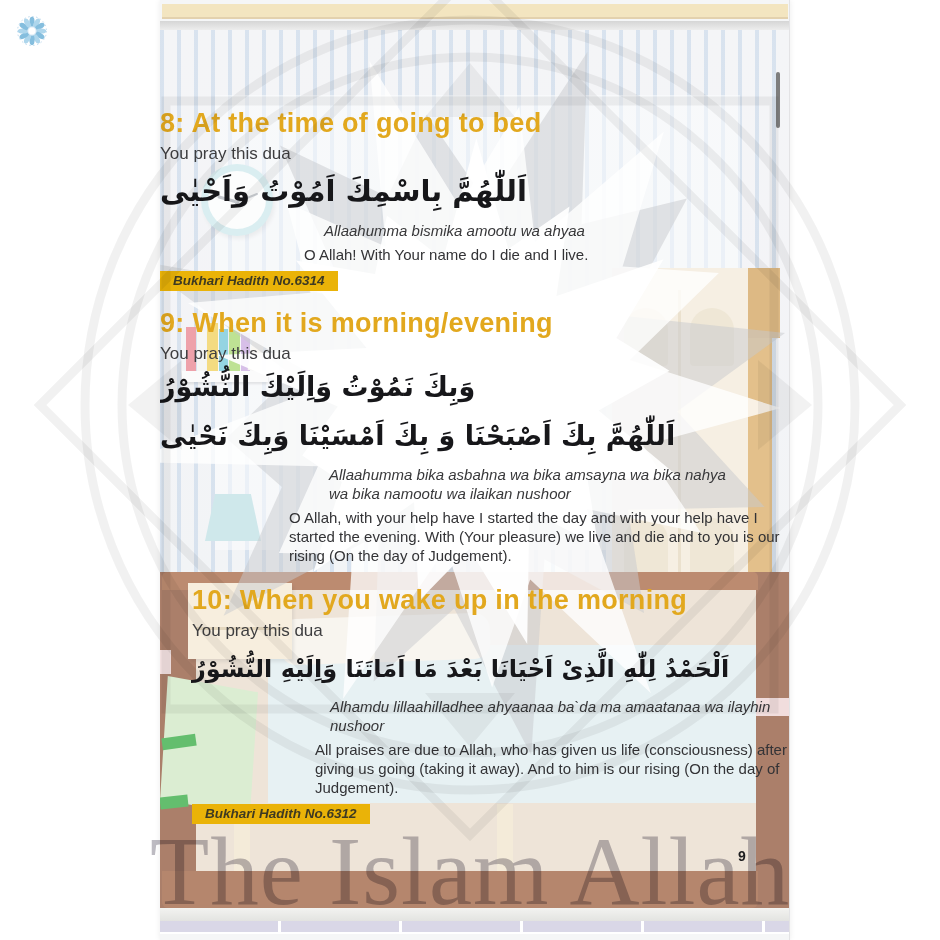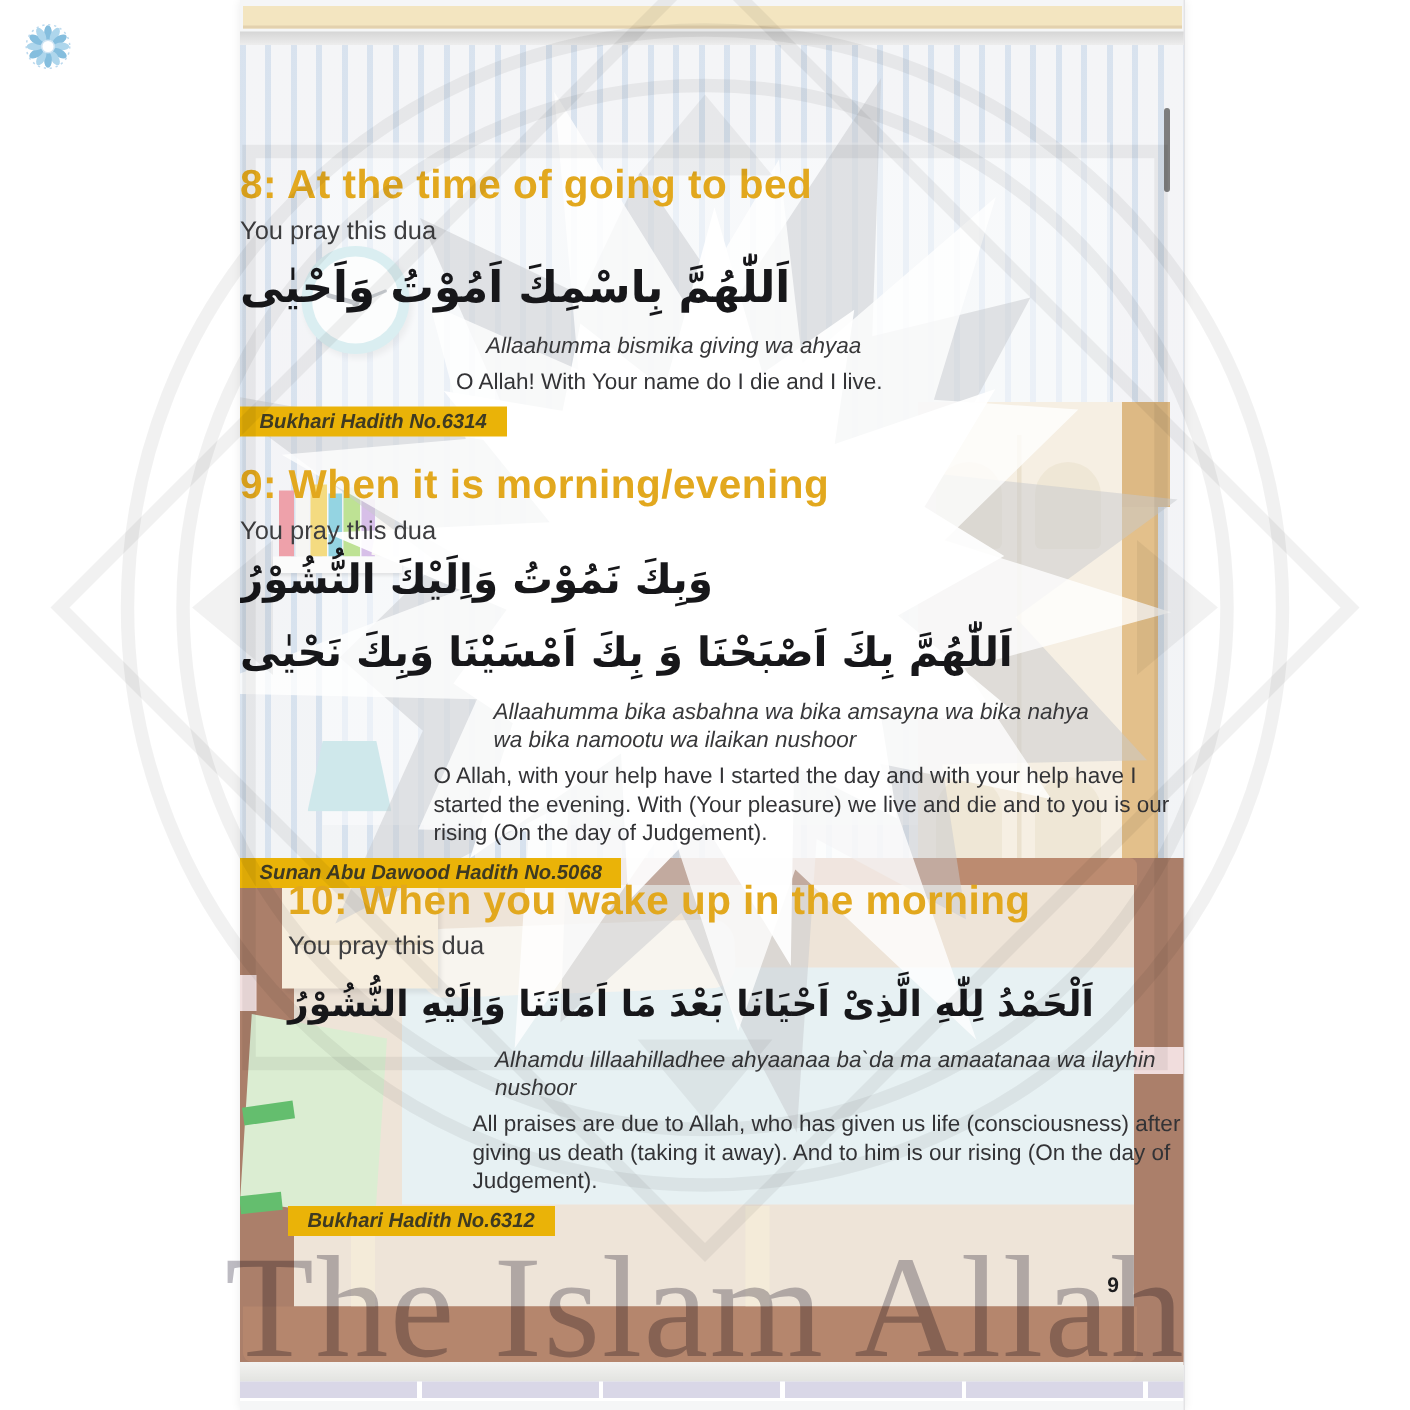--- a/index.html
+++ b/index.html
@@ -174,41 +174,40 @@
       <polygon id="star1" fill="#ffffff" opacity="0.78" points="620.7,408.1 483.0,445.5 540.9,532.8 426.8,509.1 490.9,693.2 370.2,579.6 332.1,687.5 286.2,547.8 183.1,698.8 192.5,554.4 118.9,553.0 158.0,466.2 -33.9,461.9 169.3,384.6 27.8,303.1 150.5,292.7 126.5,202.7 225.6,246.5 209.4,61.1 299.4,206.5 359.3,106.4 375.0,242.0 503.9,131.4 462.6,266.5 558.9,273.0 469.8,360.1"></polygon>
       <polygon id="star2" fill="#ffffff" opacity="0.92" points="521.5,479.2 427.5,478.2 438.1,545.6 369.4,511.0 367.2,644.0 309.4,548.9 258.8,601.0 254.0,502.3 153.4,572.1 181.8,482.1 142.2,455.6 177.7,406.5 57.3,355.1 206.4,348.1 135.9,260.6 215.0,273.9 226.9,215.6 282.9,259.2 316.3,138.2 348.4,248.9 409.5,206.5 396.5,296.0 503.6,259.3 456.4,337.9 509.5,370.7 438.7,410.4"></polygon>
     </svg>
 
     <div class="content">
 
       <div class="dua-section" style="top:108px;">
         <div class="sec-title">8: At the time of going to bed</div>
         <div class="sec-sub">You pray this dua</div>
         <div class="arabic ar-lg">اَللّٰهُمَّ بِاسْمِكَ اَمُوْتُ وَاَحْيٰى</div>
-        <div class="translit" style="max-width:430px;">Allaahumma bismika giving wa ahyaa</div>
+        <div class="translit" style="max-width:430px;">Allaahumma bismika amootu wa ahyaa</div>
         <div class="transl" style="max-width:470px;">O Allah! With Your name do I die and I live.</div>
         <div><span class="badge">Bukhari Hadith No.6314</span></div>
       </div>
 
       <div class="dua-section" style="top:308px;">
         <div class="sec-title">9: When it is morning/evening</div>
         <div class="sec-sub">You pray this dua</div>
         <div class="arabic ar-md" style="margin-top:0;">وَبِكَ نَمُوْتُ وَاِلَيْكَ النُّشُوْرُ</div>
         <div class="arabic ar-md">اَللّٰهُمَّ بِكَ اَصْبَحْنَا وَ بِكَ اَمْسَيْنَا وَبِكَ نَحْيٰى</div>
         <div class="translit" style="max-width:420px;">Allaahumma bika asbahna wa bika amsayna wa bika nahya wa bika namootu wa ilaikan nushoor</div>
         <div class="transl" style="max-width:500px;">O Allah, with your help have I started the day and with your help have I started the evening. With (Your pleasure) we live and die and to you is our rising (On the day of Judgement).</div>
-        <div><span class="badge">Sunan Abu Dawood Hadith No.5068</span></div>
       </div>
 
       <div class="dua-section" style="top:585px;padding-left:32px;">
         <div class="sec-title">10: When you wake up in the morning</div>
         <div class="sec-sub">You pray this dua</div>
         <div class="arabic ar-sm">اَلْحَمْدُ لِلّٰهِ الَّذِىْ اَحْيَانَا بَعْدَ مَا اَمَاتَنَا وَاِلَيْهِ النُّشُوْرُ</div>
         <div class="translit" style="max-width:450px;">Alhamdu lillaahilladhee ahyaanaa ba`da ma amaatanaa wa ilayhin nushoor</div>
-        <div class="transl" style="max-width:480px;">All praises are due to Allah, who has given us life (consciousness) after giving us death (taking it away). And to him is our rising  (On the day of Judgement).</div>
+        <div class="transl" style="max-width:480px;">All praises are due to Allah, who has given us life (consciousness) after giving us going (taking it away). And to him is our rising  (On the day of Judgement).</div>
         <div><span class="badge">Bukhari Hadith No.6312</span></div>
       </div>
 
     </div>
 
     <div class="page-number">9</div>
     <div class="scrollbar-thumb"></div>
   </div>
 
   <svg class="watermark-logo" viewBox="0 0 940 940">

